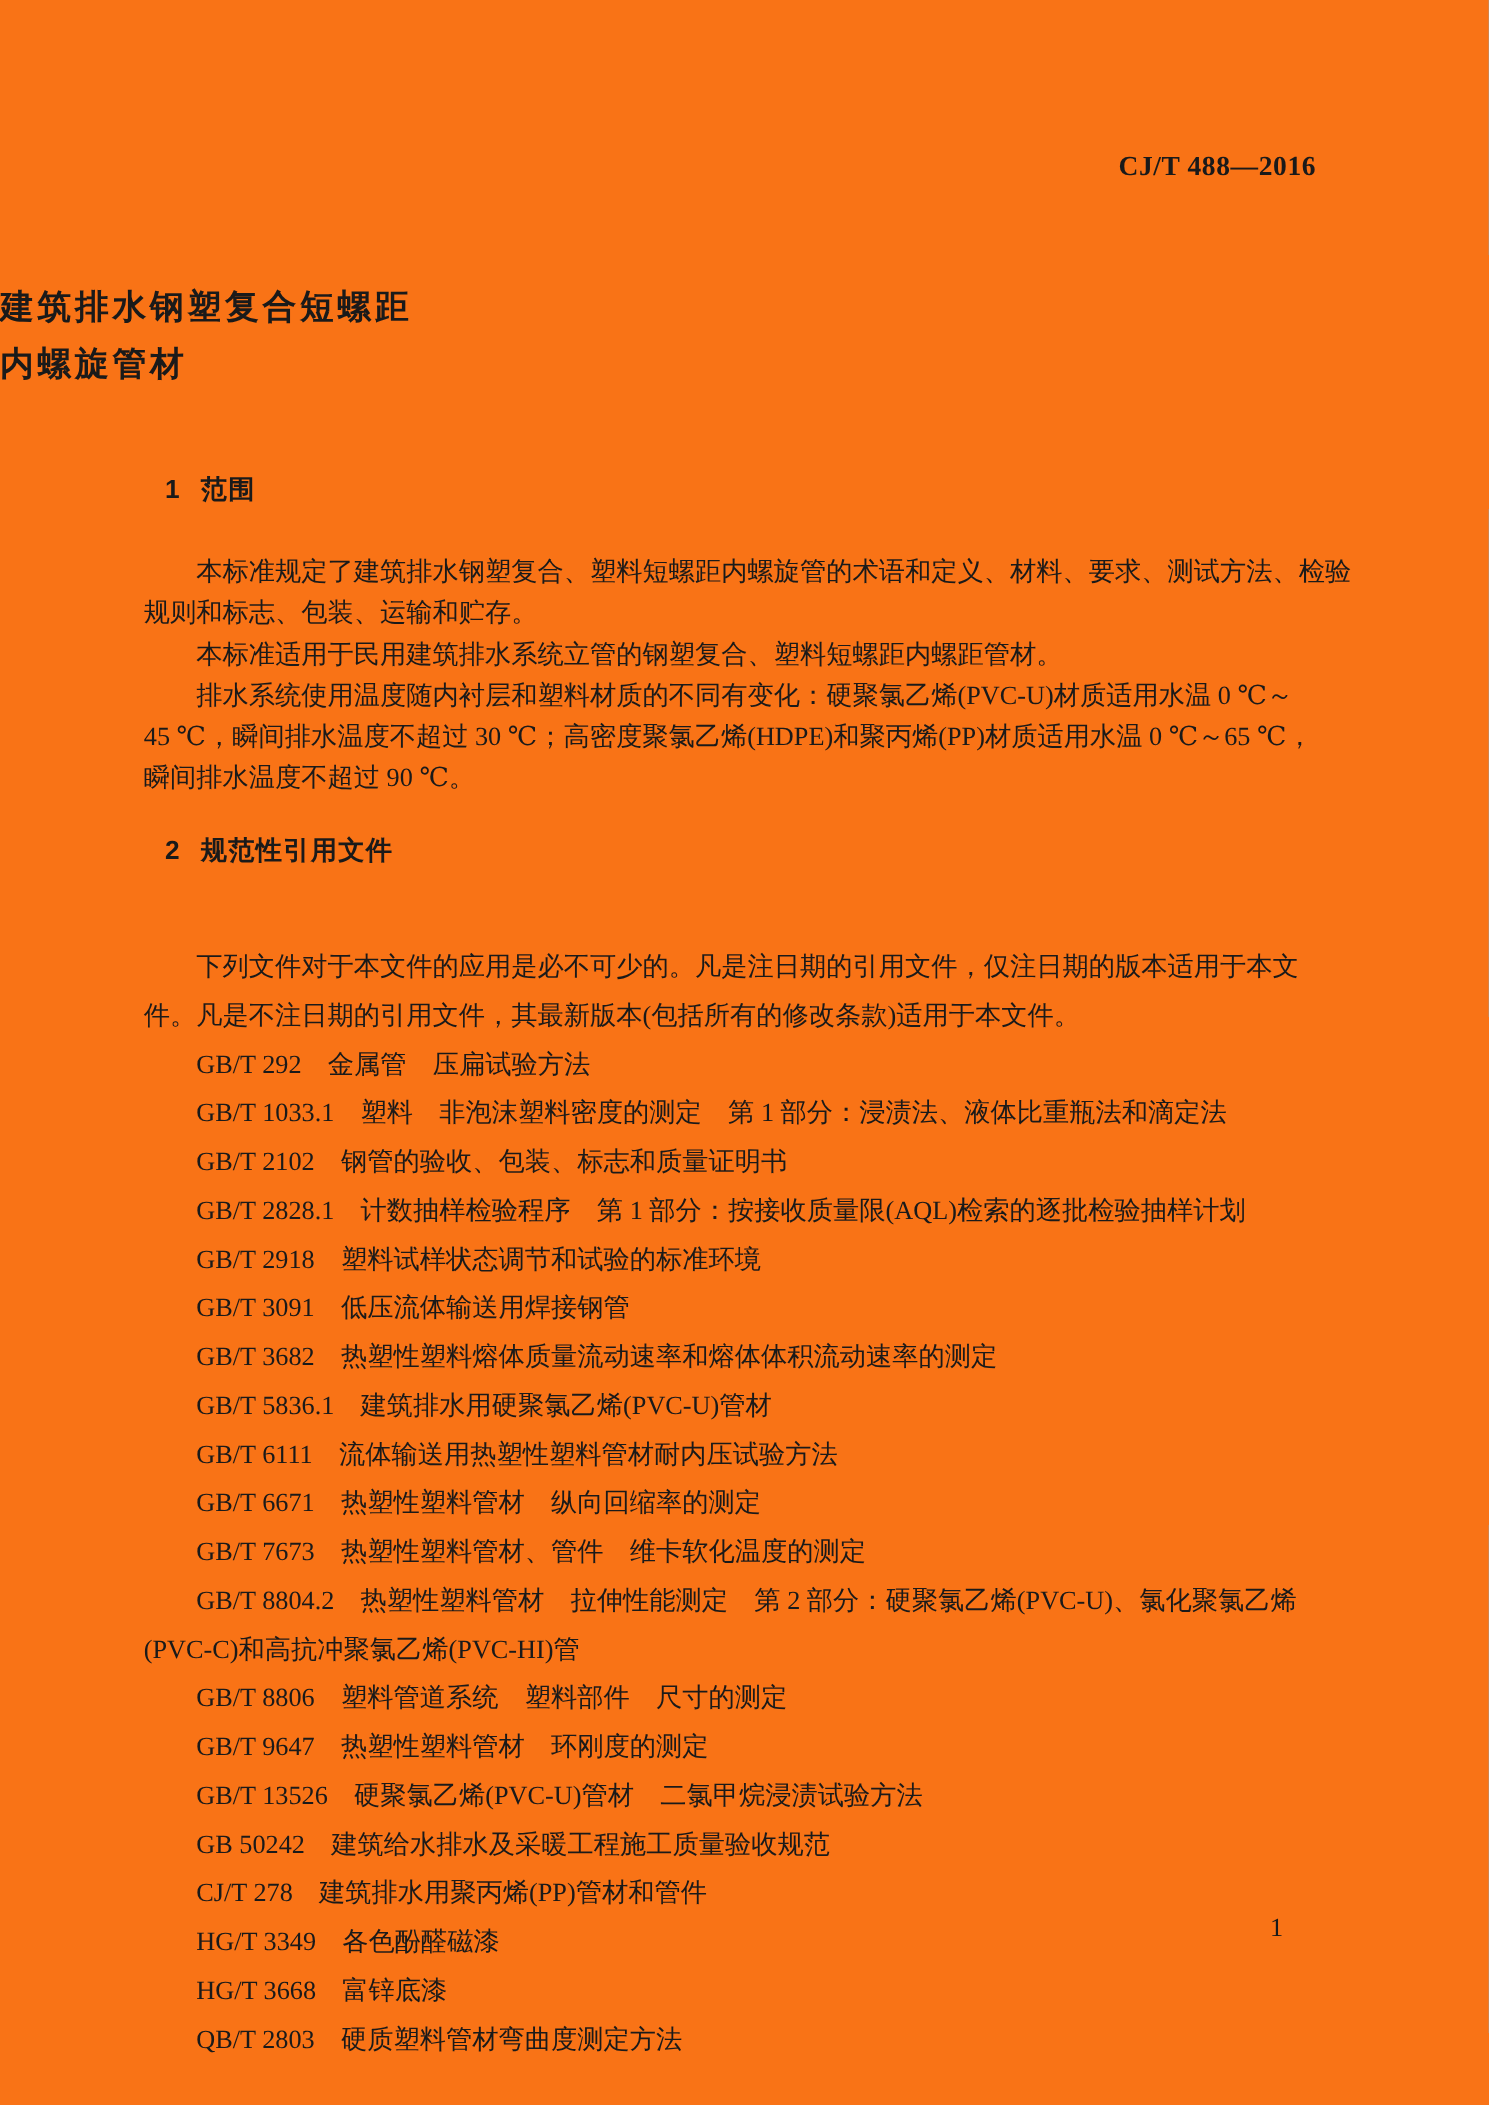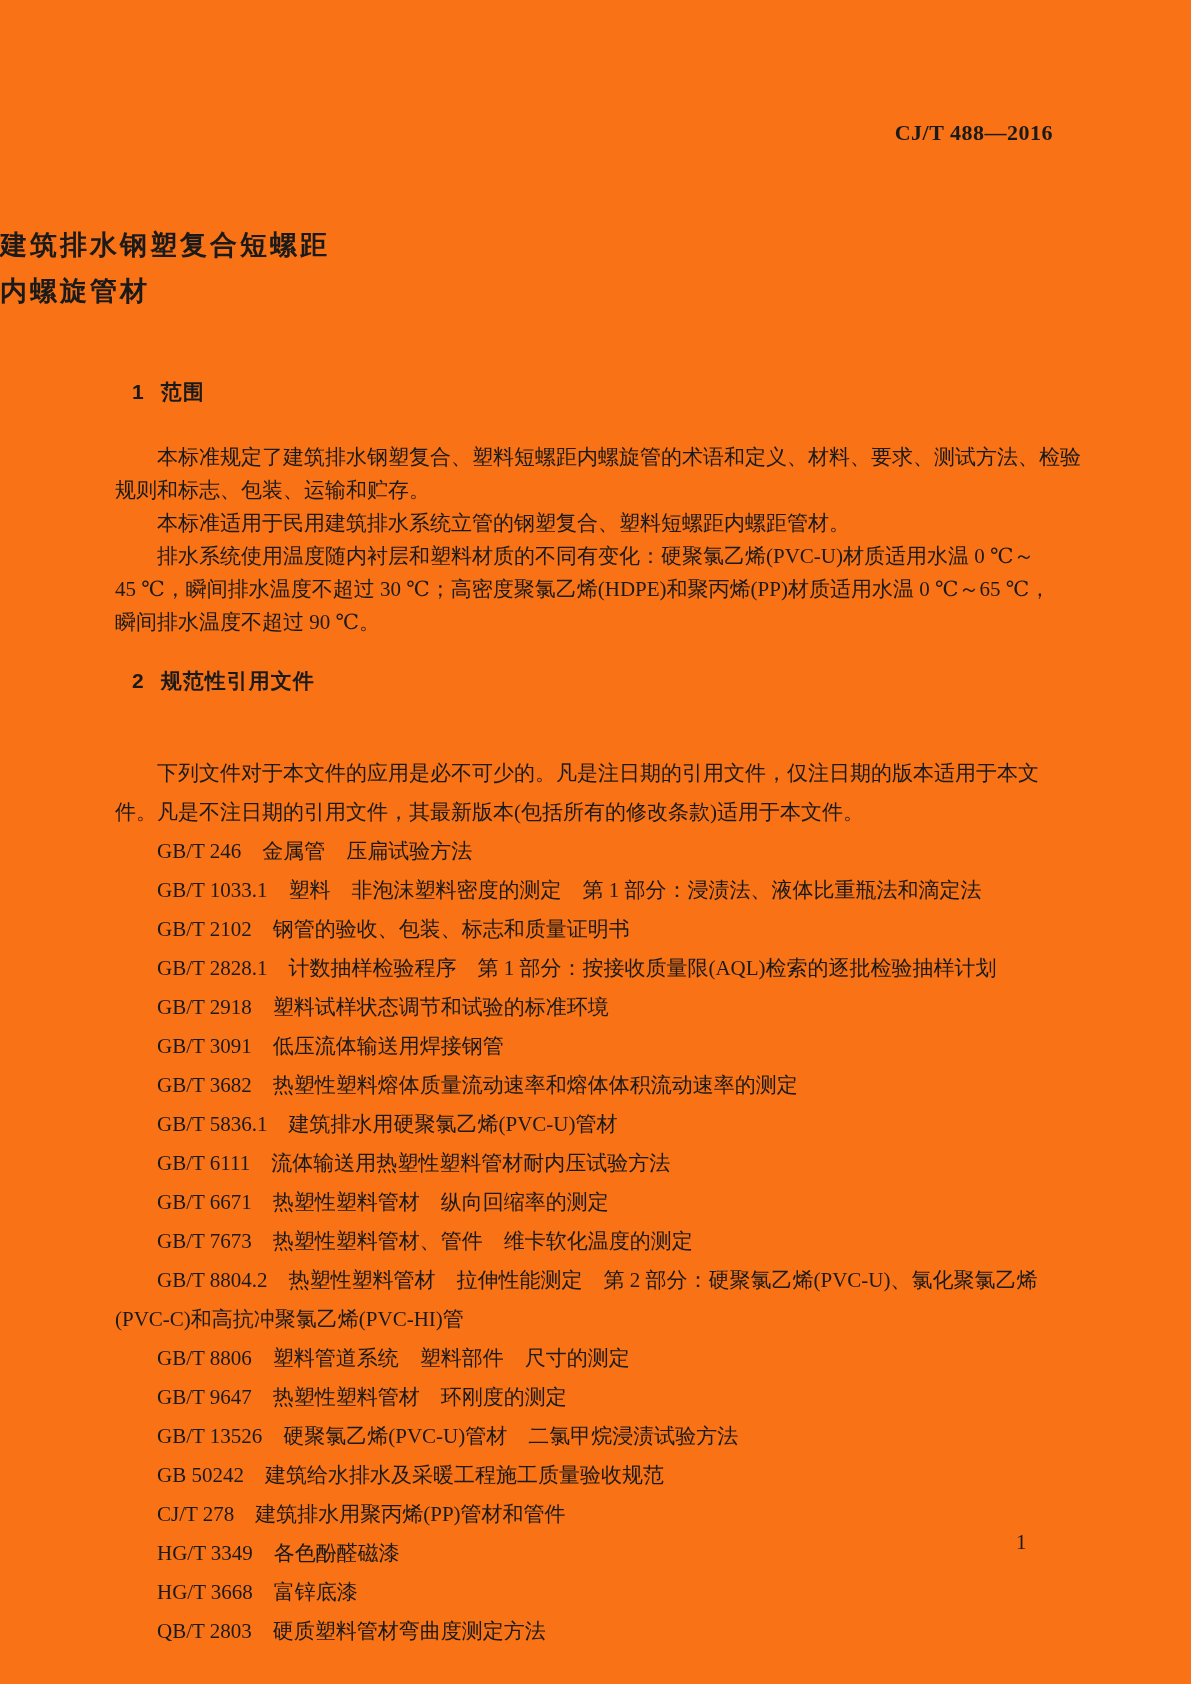--- a/index.html
+++ b/index.html
@@ -63,21 +63,21 @@
 45 ℃，瞬间排水温度不超过 30 ℃；高密度聚氯乙烯(HDPE)和聚丙烯(PP)材质适用水温 0 ℃～65 ℃，
 瞬间排水温度不超过 90 ℃。</p>
   </div>
 
   <h2 class="sec-heading" style="top:669px;"><span class="sec-num">2</span><span>规范性引用文件</span></h2>
 
   <div class="body-block" style="top:734px;line-height:39px;margin-top:20px;">
     <p class="para">下列文件对于本文件的应用是必不可少的。凡是注日期的引用文件，仅注日期的版本适用于本文
 件。凡是不注日期的引用文件，其最新版本(包括所有的修改条款)适用于本文件。</p>
     <div>
-        <p class="ref-line">GB/T 246　金属管　压扁试验方法</p>
+        <p class="ref-line">GB/T 292　金属管　压扁试验方法</p>
         <p class="ref-line">GB/T 1033.1　塑料　非泡沫塑料密度的测定　第 1 部分：浸渍法、液体比重瓶法和滴定法</p>
         <p class="ref-line">GB/T 2102　钢管的验收、包装、标志和质量证明书</p>
         <p class="ref-line">GB/T 2828.1　计数抽样检验程序　第 1 部分：按接收质量限(AQL)检索的逐批检验抽样计划</p>
         <p class="ref-line">GB/T 2918　塑料试样状态调节和试验的标准环境</p>
         <p class="ref-line">GB/T 3091　低压流体输送用焊接钢管</p>
         <p class="ref-line">GB/T 3682　热塑性塑料熔体质量流动速率和熔体体积流动速率的测定</p>
         <p class="ref-line">GB/T 5836.1　建筑排水用硬聚氯乙烯(PVC-U)管材</p>
         <p class="ref-line">GB/T 6111　流体输送用热塑性塑料管材耐内压试验方法</p>
         <p class="ref-line">GB/T 6671　热塑性塑料管材　纵向回缩率的测定</p>
         <p class="ref-line">GB/T 7673　热塑性塑料管材、管件　维卡软化温度的测定</p>

